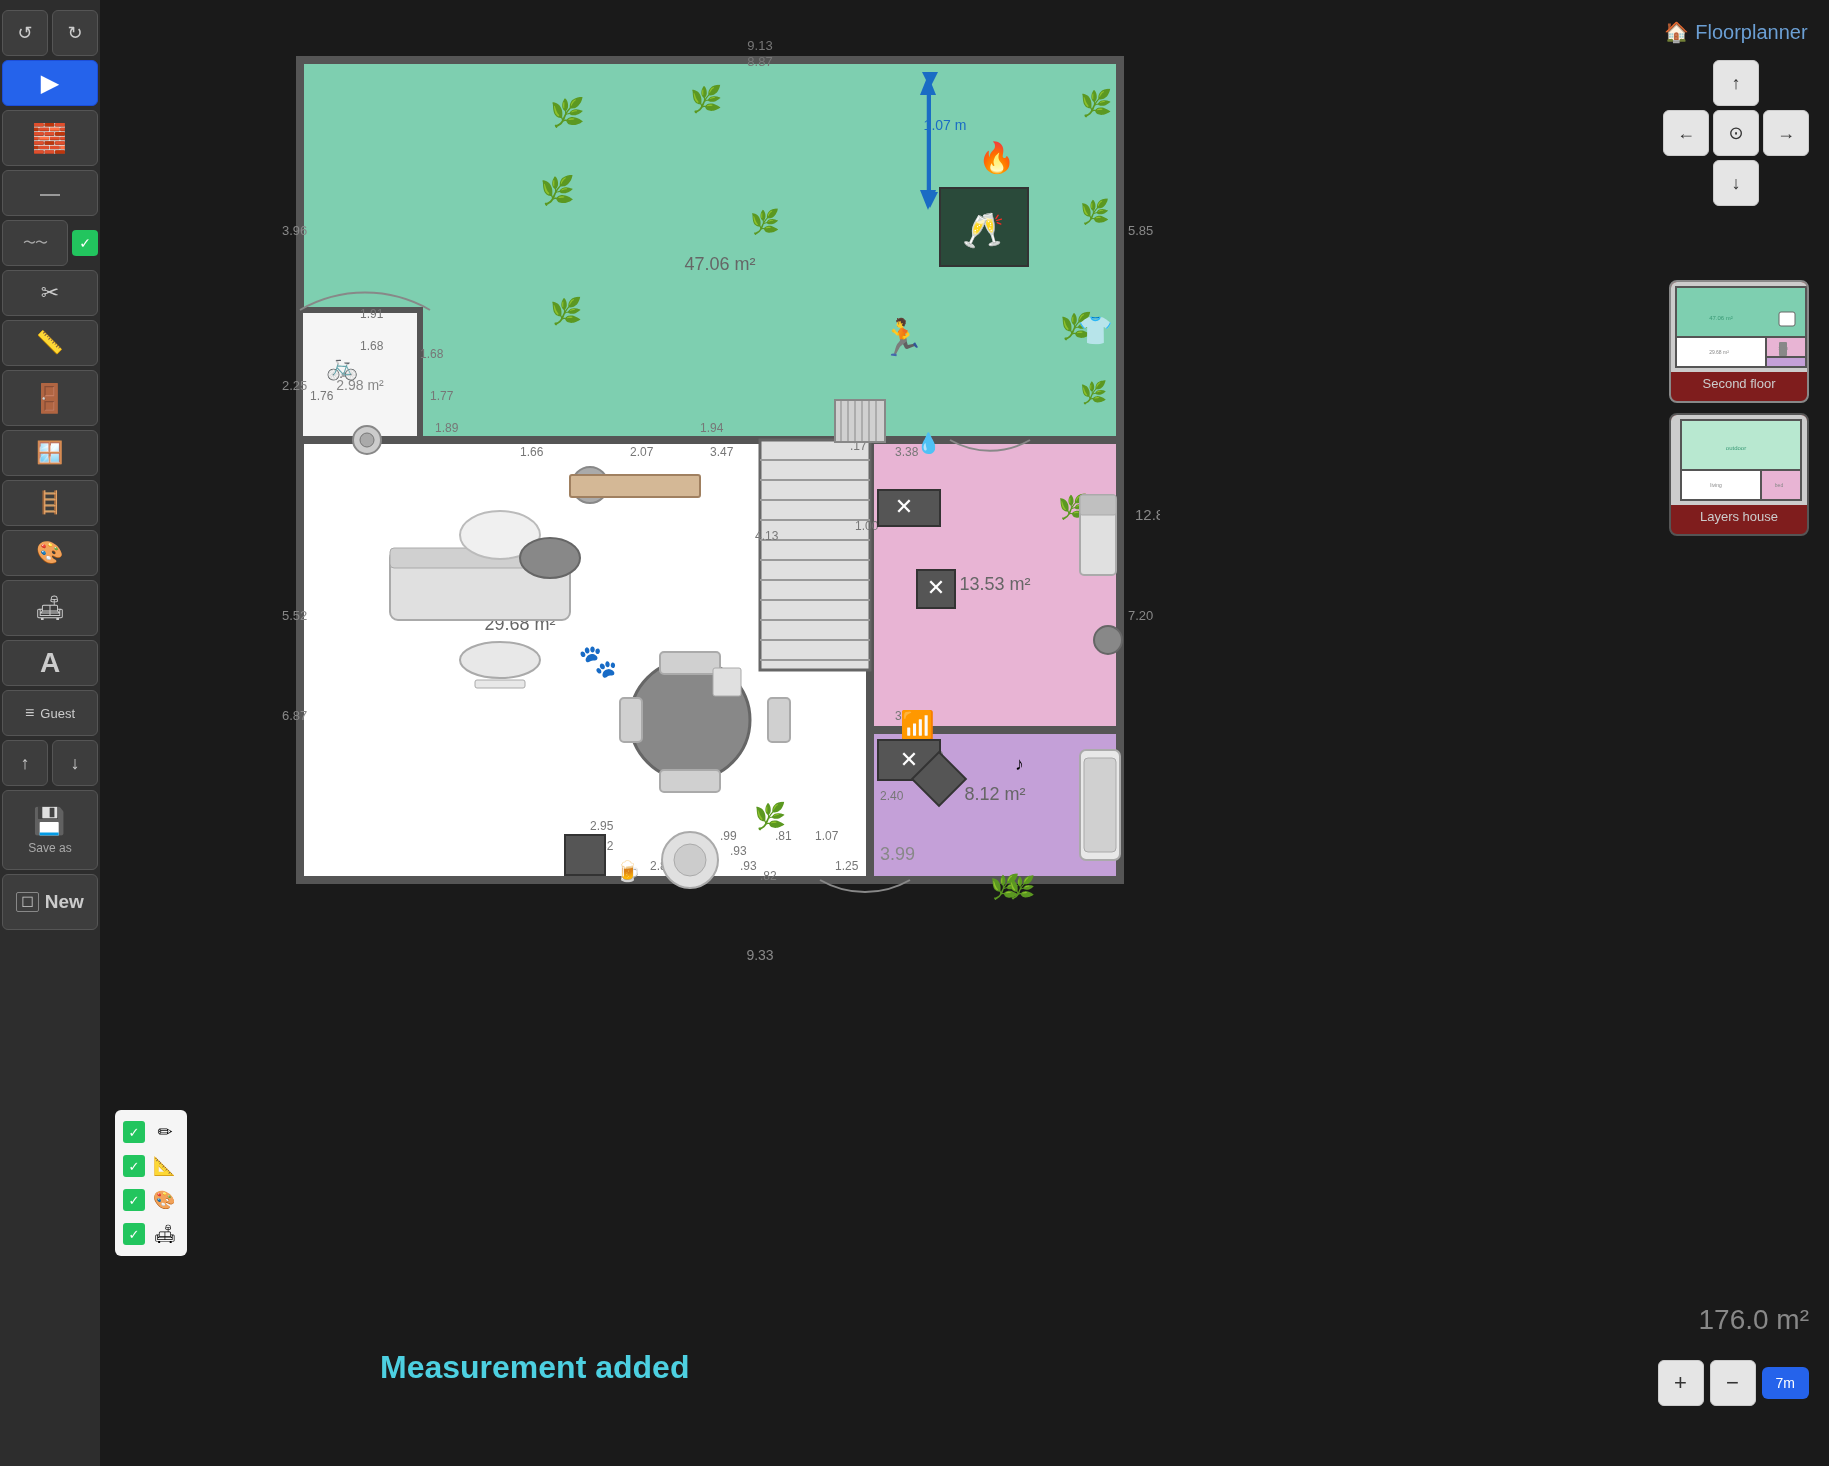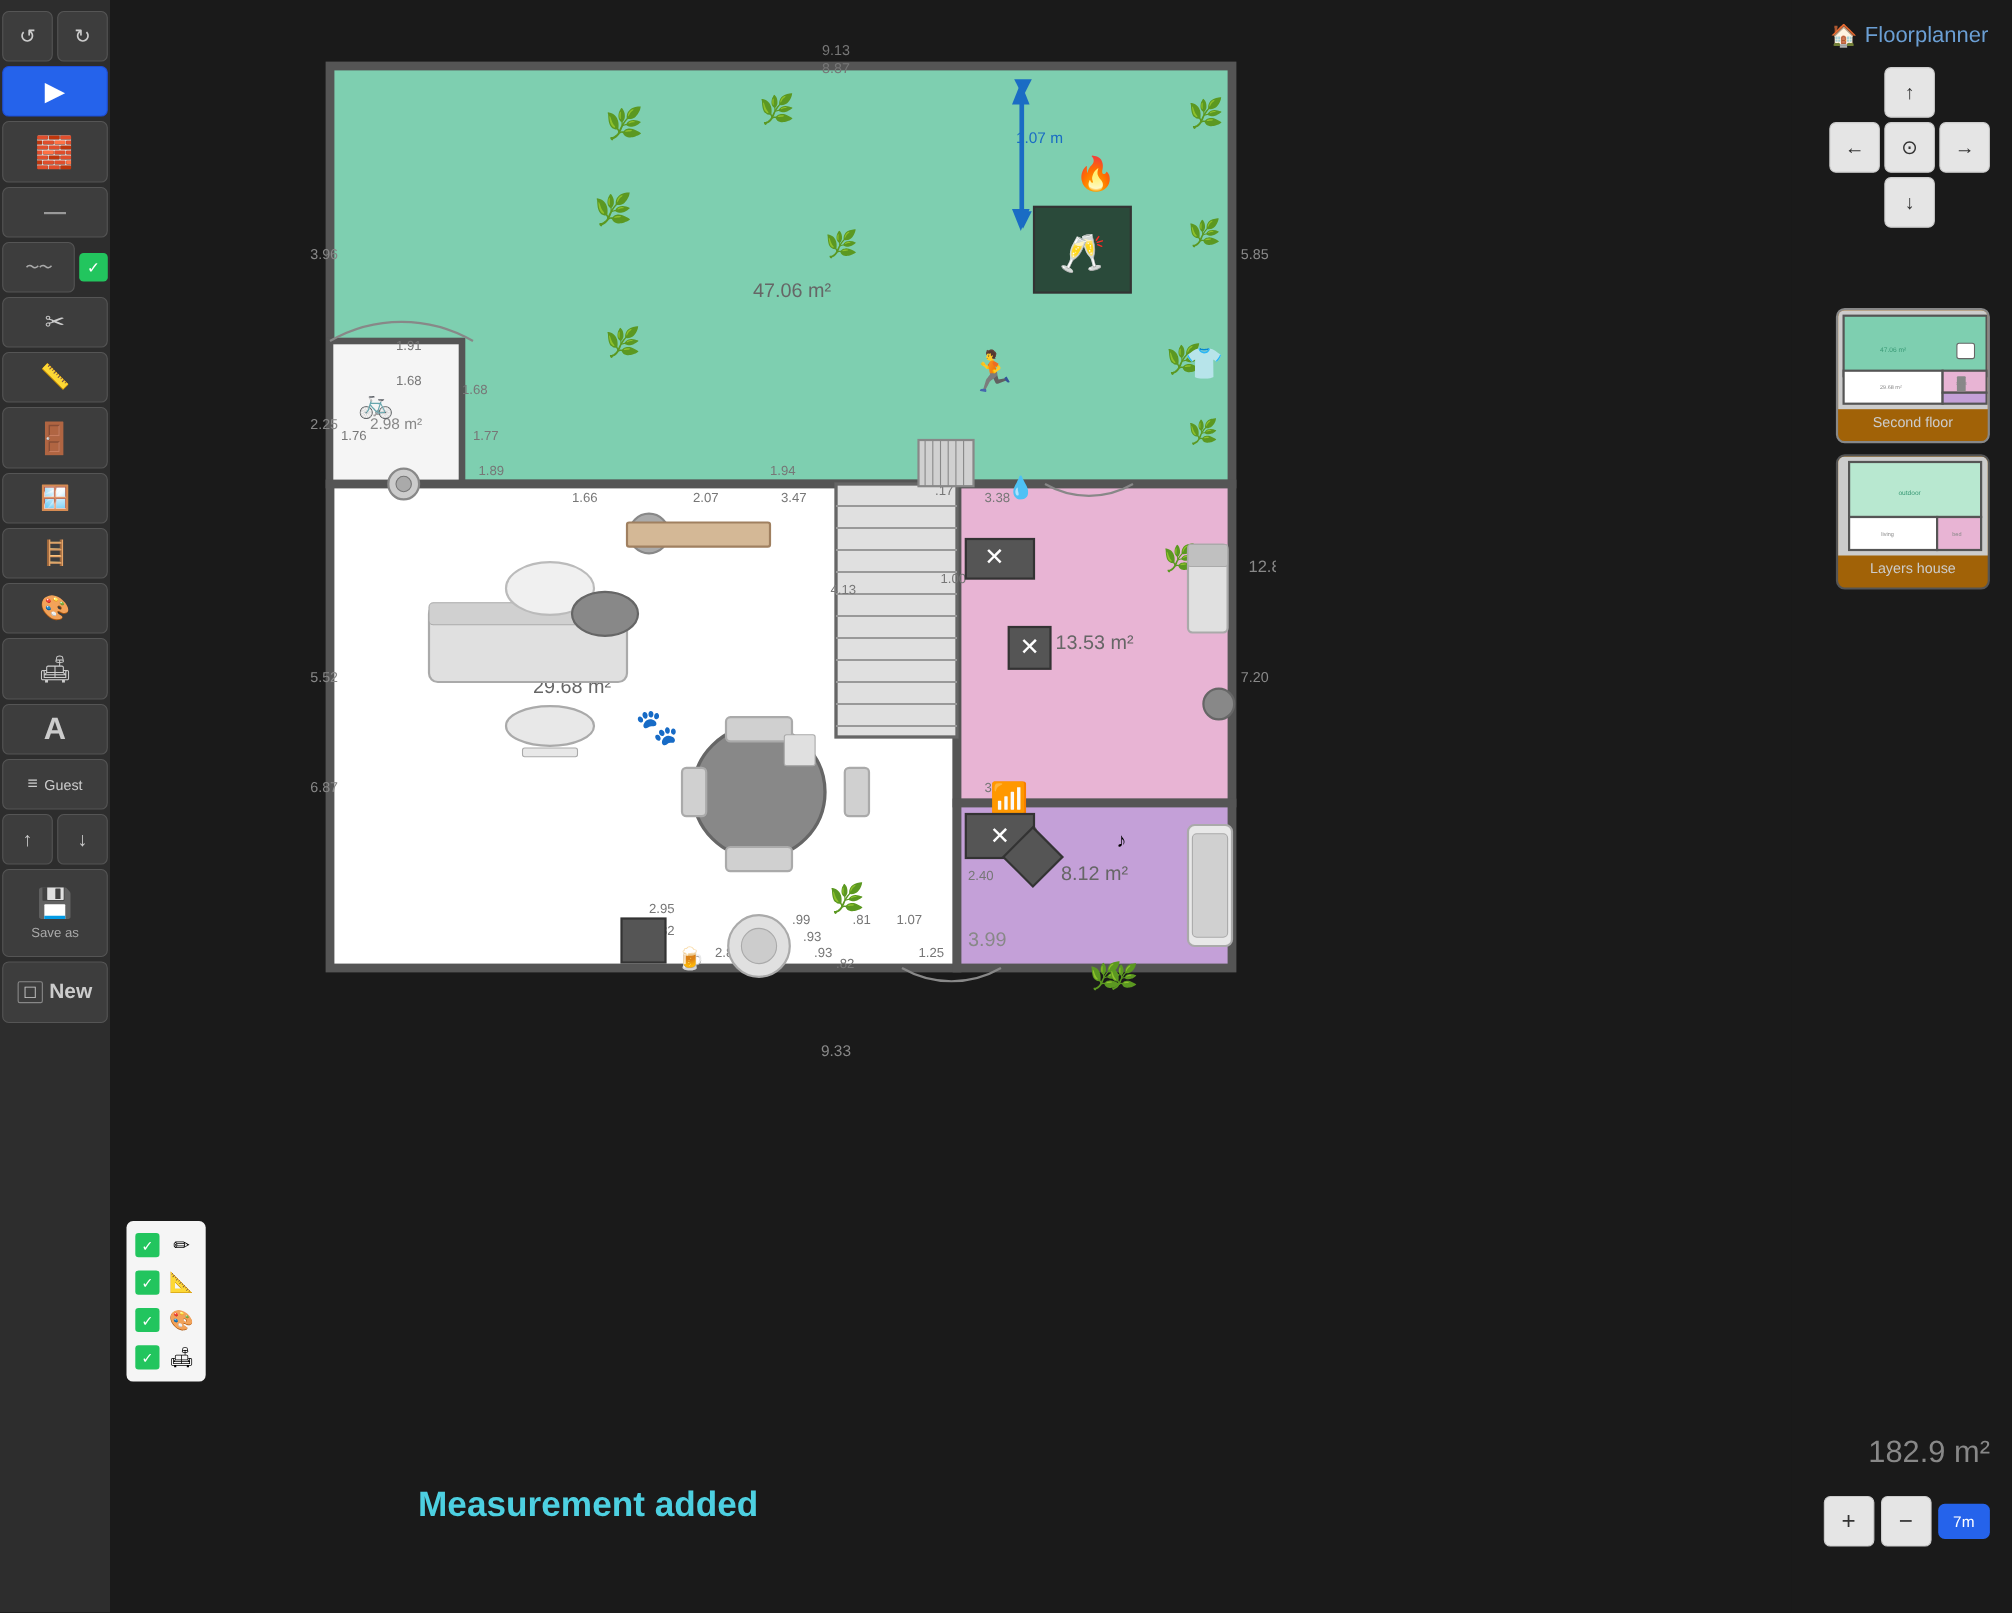--- a/index.html
+++ b/index.html
@@ -111,21 +111,21 @@
       right: 20px;
       top: 280px;
       display: flex;
       flex-direction: column;
       gap: 10px;
       z-index: 10;
     }
 
     .floor-thumb {
       width: 140px;
-      background: #a16207;
+      background: #7f1d1d;
       border: 2px solid #555;
       border-radius: 8px;
       overflow: hidden;
       cursor: pointer;
       padding-bottom: 8px;
     }
     .floor-thumb.active { border-color: #888; }
 
     .floor-thumb-img {
       width: 140px;
@@ -600,21 +600,21 @@
         <text x="65" y="35" font-size="6" fill="#3a9a76" text-anchor="middle">outdoor</text>
         <text x="45" y="72" font-size="5" fill="#888" text-anchor="middle">living</text>
         <text x="108" y="72" font-size="5" fill="#888" text-anchor="middle">bed</text>
       </svg>
     </div>
     <div class="floor-thumb-label">Layers house</div>
   </div>
 </div>
 
 <div id="total-area">
-  <span>182.9 m²</span>
+  <span>176.0 m²</span>
 </div>
 
 <div id="zoom-controls">
   <div class="zoom-btn">+</div>
   <div class="zoom-btn">−</div>
   <div class="zoom-label">7m</div>
 </div>
 
 <div style="position:absolute;left:105px;bottom:200px;z-index:20;">
   <div class="layer-checks">

